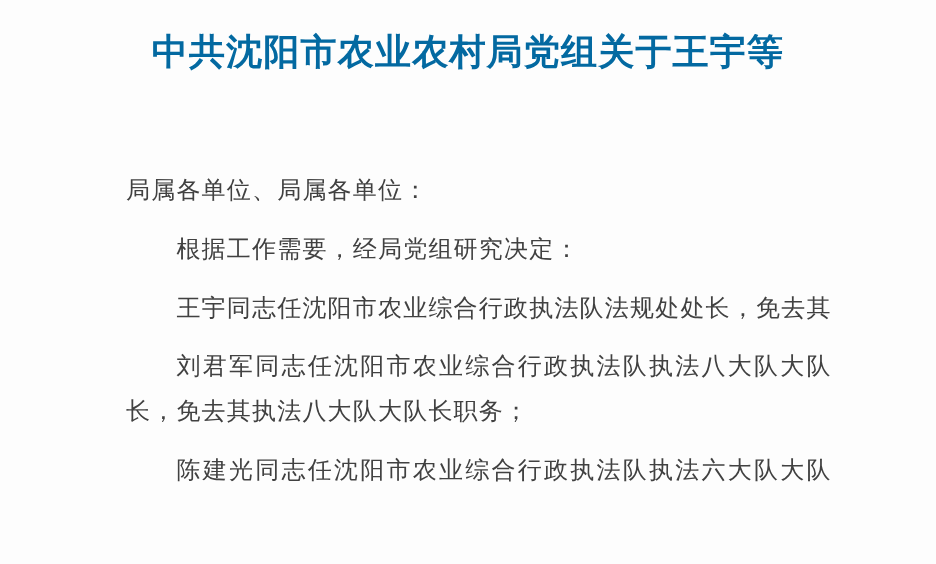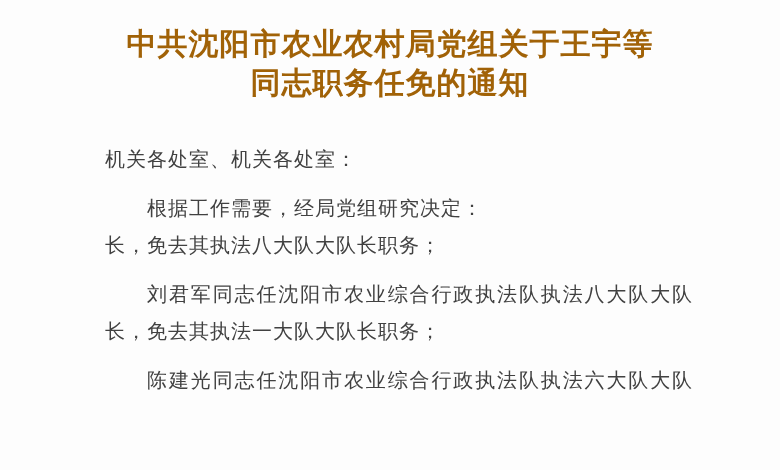--- a/index.html
+++ b/index.html
@@ -14,21 +14,21 @@
     background: #fdfdfd;
     overflow: hidden;
     font-family: "Liberation Serif", "DejaVu Serif", serif;
   }
   .title-block {
     position: absolute;
     top: 24px;
     left: 0;
     width: 780px;
     text-align: center;
-    color: #a16207;
+    color: #0369a1;
     font-weight: 700;
     font-size: 30px;
     line-height: 39px;
     letter-spacing: 1px;
   }
   .body-block {
     position: absolute;
     left: 105px;
     top: 141px;
     width: 588px;
@@ -52,25 +52,24 @@
     text-justify: inter-character;
   }
 </style>
 </head>
 <body>
 
 <div class="page">
 
   <div class="title-block">
     <div>中共沈阳市农业农村局党组关于王宇等</div>
-    <div>同志职务任免的通知</div>
   </div>
 
   <div class="body-block">
-    <div class="bline">机关各处室、机关各处室：</div>
+    <div class="bline">局属各单位、局属各单位：</div>
     <div class="bline indent">根据工作需要，经局党组研究决定：</div>
+    <div class="bline indent fill">王宇同志任沈阳市农业综合行政执法队法规处处长，免去其</div>
+    <div class="bline indent fill">刘君军同志任沈阳市农业综合行政执法队执法八大队大队</div>
     <div class="bline">长，免去其执法八大队大队长职务；</div>
-    <div class="bline indent fill">刘君军同志任沈阳市农业综合行政执法队执法八大队大队</div>
-    <div class="bline">长，免去其执法一大队大队长职务；</div>
     <div class="bline indent fill">陈建光同志任沈阳市农业综合行政执法队执法六大队大队</div>
   </div>
 
 </div>
 
 </body></html>

